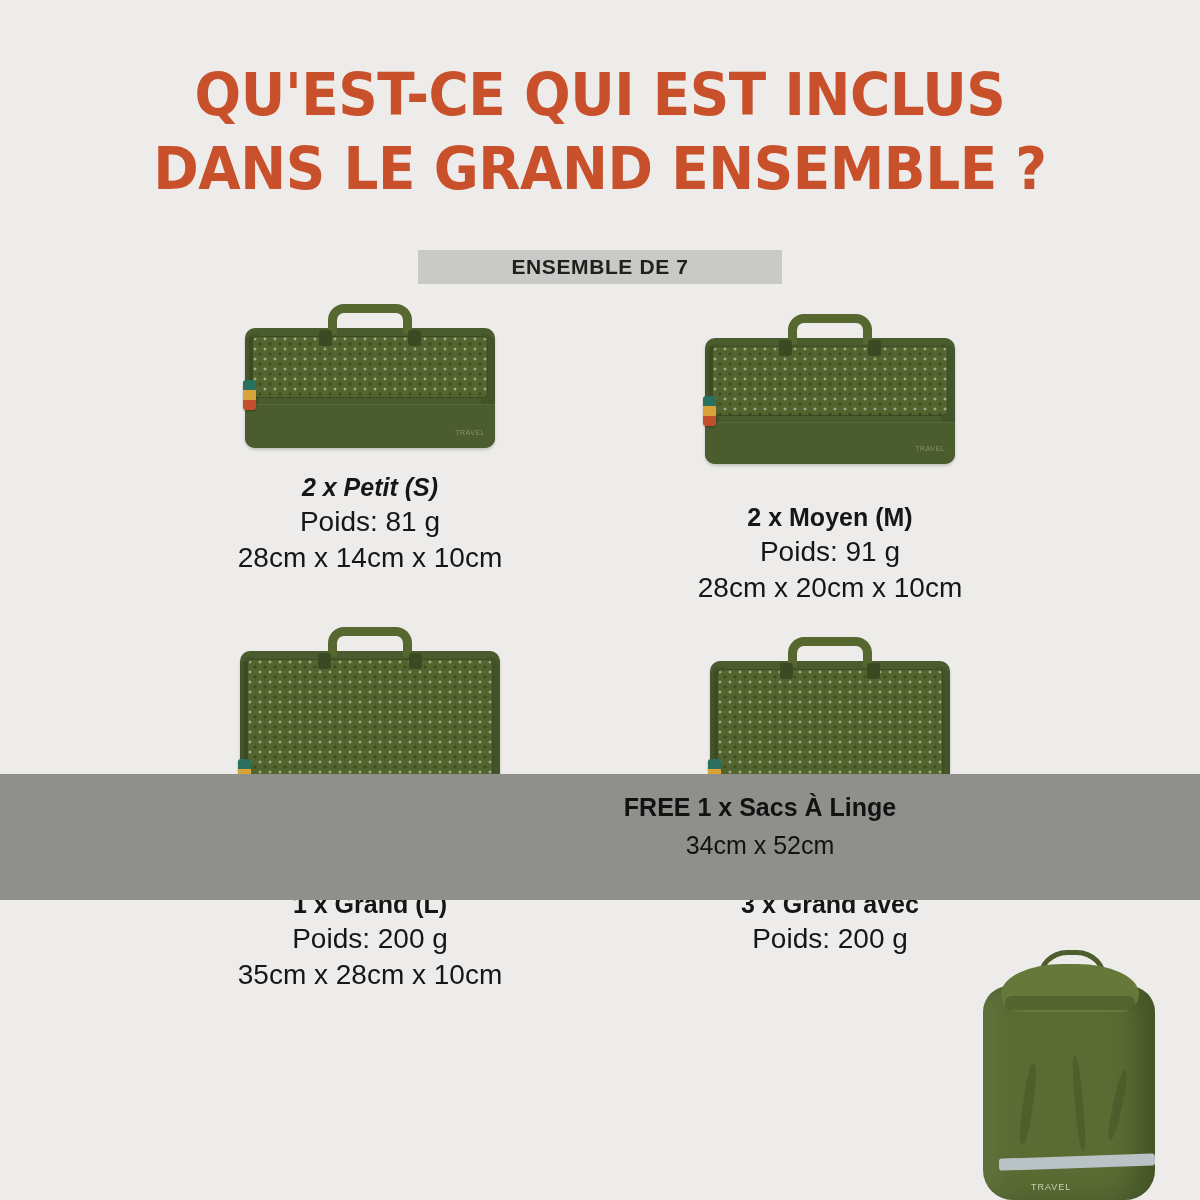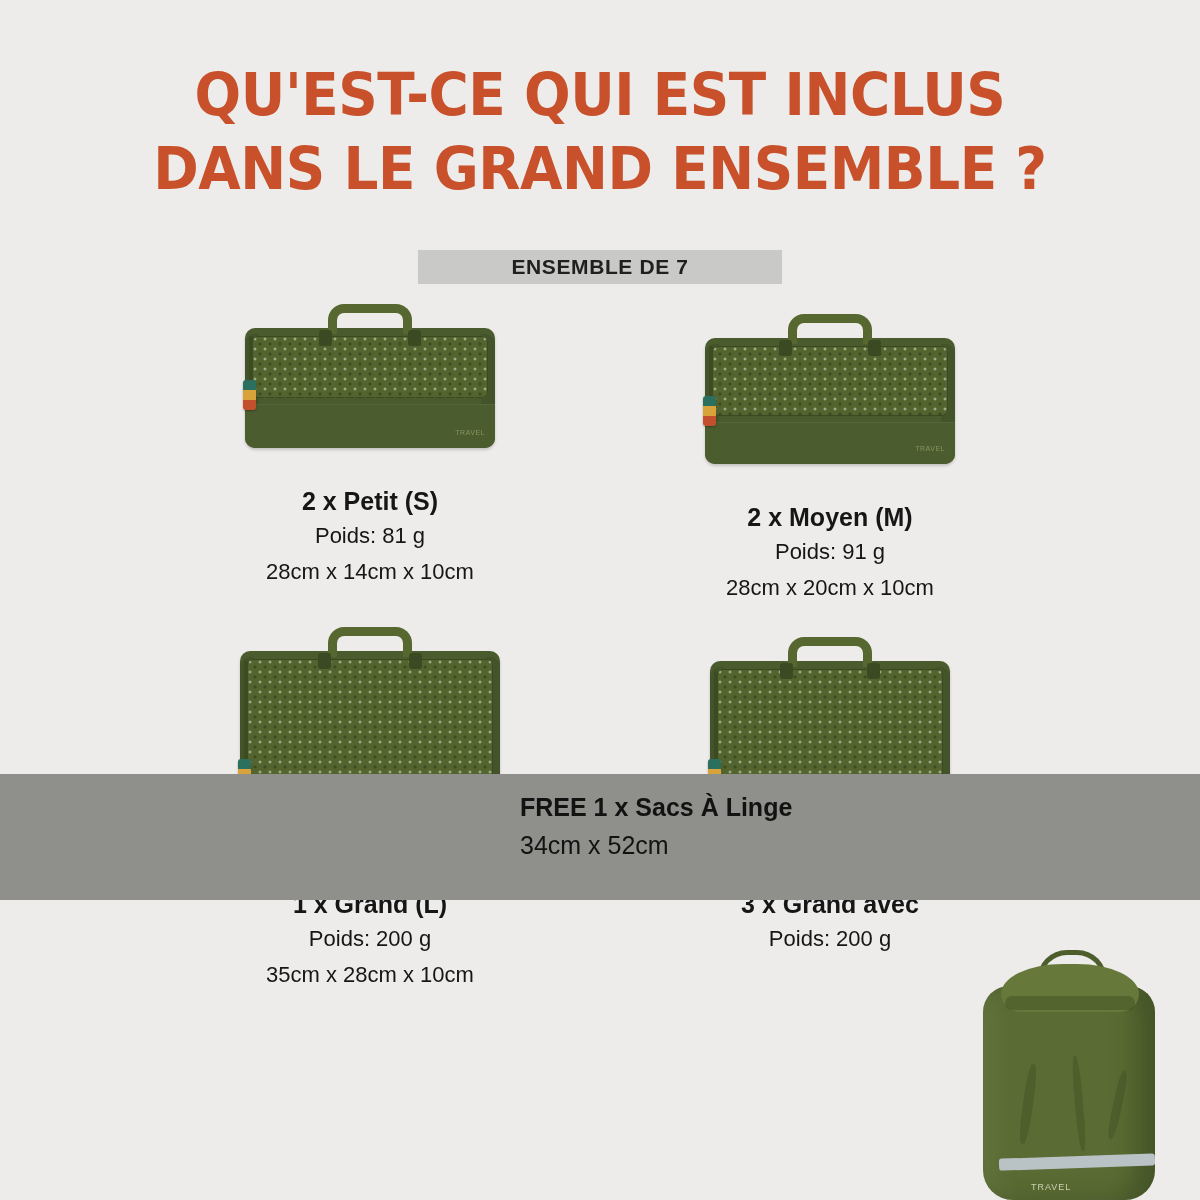--- a/index.html
+++ b/index.html
@@ -62,21 +62,21 @@
     position: absolute;
     text-align: center;
     color: #161616;
   }
   .item .caption-title {
     font-size: 25px;
     font-weight: bold;
     line-height: 34px;
   }
   .item .caption-line {
-    font-size: 22px;
+    font-size: 28px;
     line-height: 36px;
   }
 
   .item-s { left: 140px; top: 300px; width: 460px; }
   .item-m { left: 600px; top: 316px; width: 460px; }
   .item-l { left: 140px; top: 625px; width: 460px; }
   .item-lp { left: 600px; top: 625px; width: 460px; }
 
   .pack-wrap {
     position: relative;
@@ -181,21 +181,21 @@
     bottom: 0;
     width: 1200px;
     height: 126px;
     background: #8f8f8c;
   }
   .footer-text {
     position: absolute;
     left: 520px;
     bottom: 36px;
     width: 480px;
-    text-align: left;
+    text-align: center;
     color: #121212;
   }
   .footer-text .l1 {
     font-size: 25px;
     font-weight: bold;
     line-height: 38px;
   }
   .footer-text .l2 {
     font-size: 25px;
     line-height: 38px;
@@ -297,21 +297,21 @@
         <div class="corner-l"></div>
         <div class="corner-r"></div>
         <div class="mesh" style="height:62px;"></div>
         <div class="seam" style="top:76px;"></div>
         <div class="bottomband" style="height:44px;"></div>
         <div class="zip" style="top:8px;height:62px;"></div>
         <div class="zip-pull" style="top:52px;"></div>
         <div class="tag">TRAVEL</div>
       </div>
     </div>
-    <div class="caption-title" style="margin-top:34px;">2 x Petit (S)</div>
+    <div class="caption-title" style="margin-top:20px;font-style:italic;">2 x Petit (S)</div>
     <div class="caption-line">Poids: 81 g</div>
     <div class="caption-line">28cm x 14cm x 10cm</div>
   </div>
 
   <div class="item item-m">
     <div class="pack-wrap" style="width:250px;height:150px;">
       <div class="cube" style="position:absolute;left:0;top:22px;width:250px;height:126px;">
         <div class="handle"></div>
         <div class="handle-tabL" style="left:74px;"></div>
         <div class="handle-tabR" style="right:74px;"></div>

